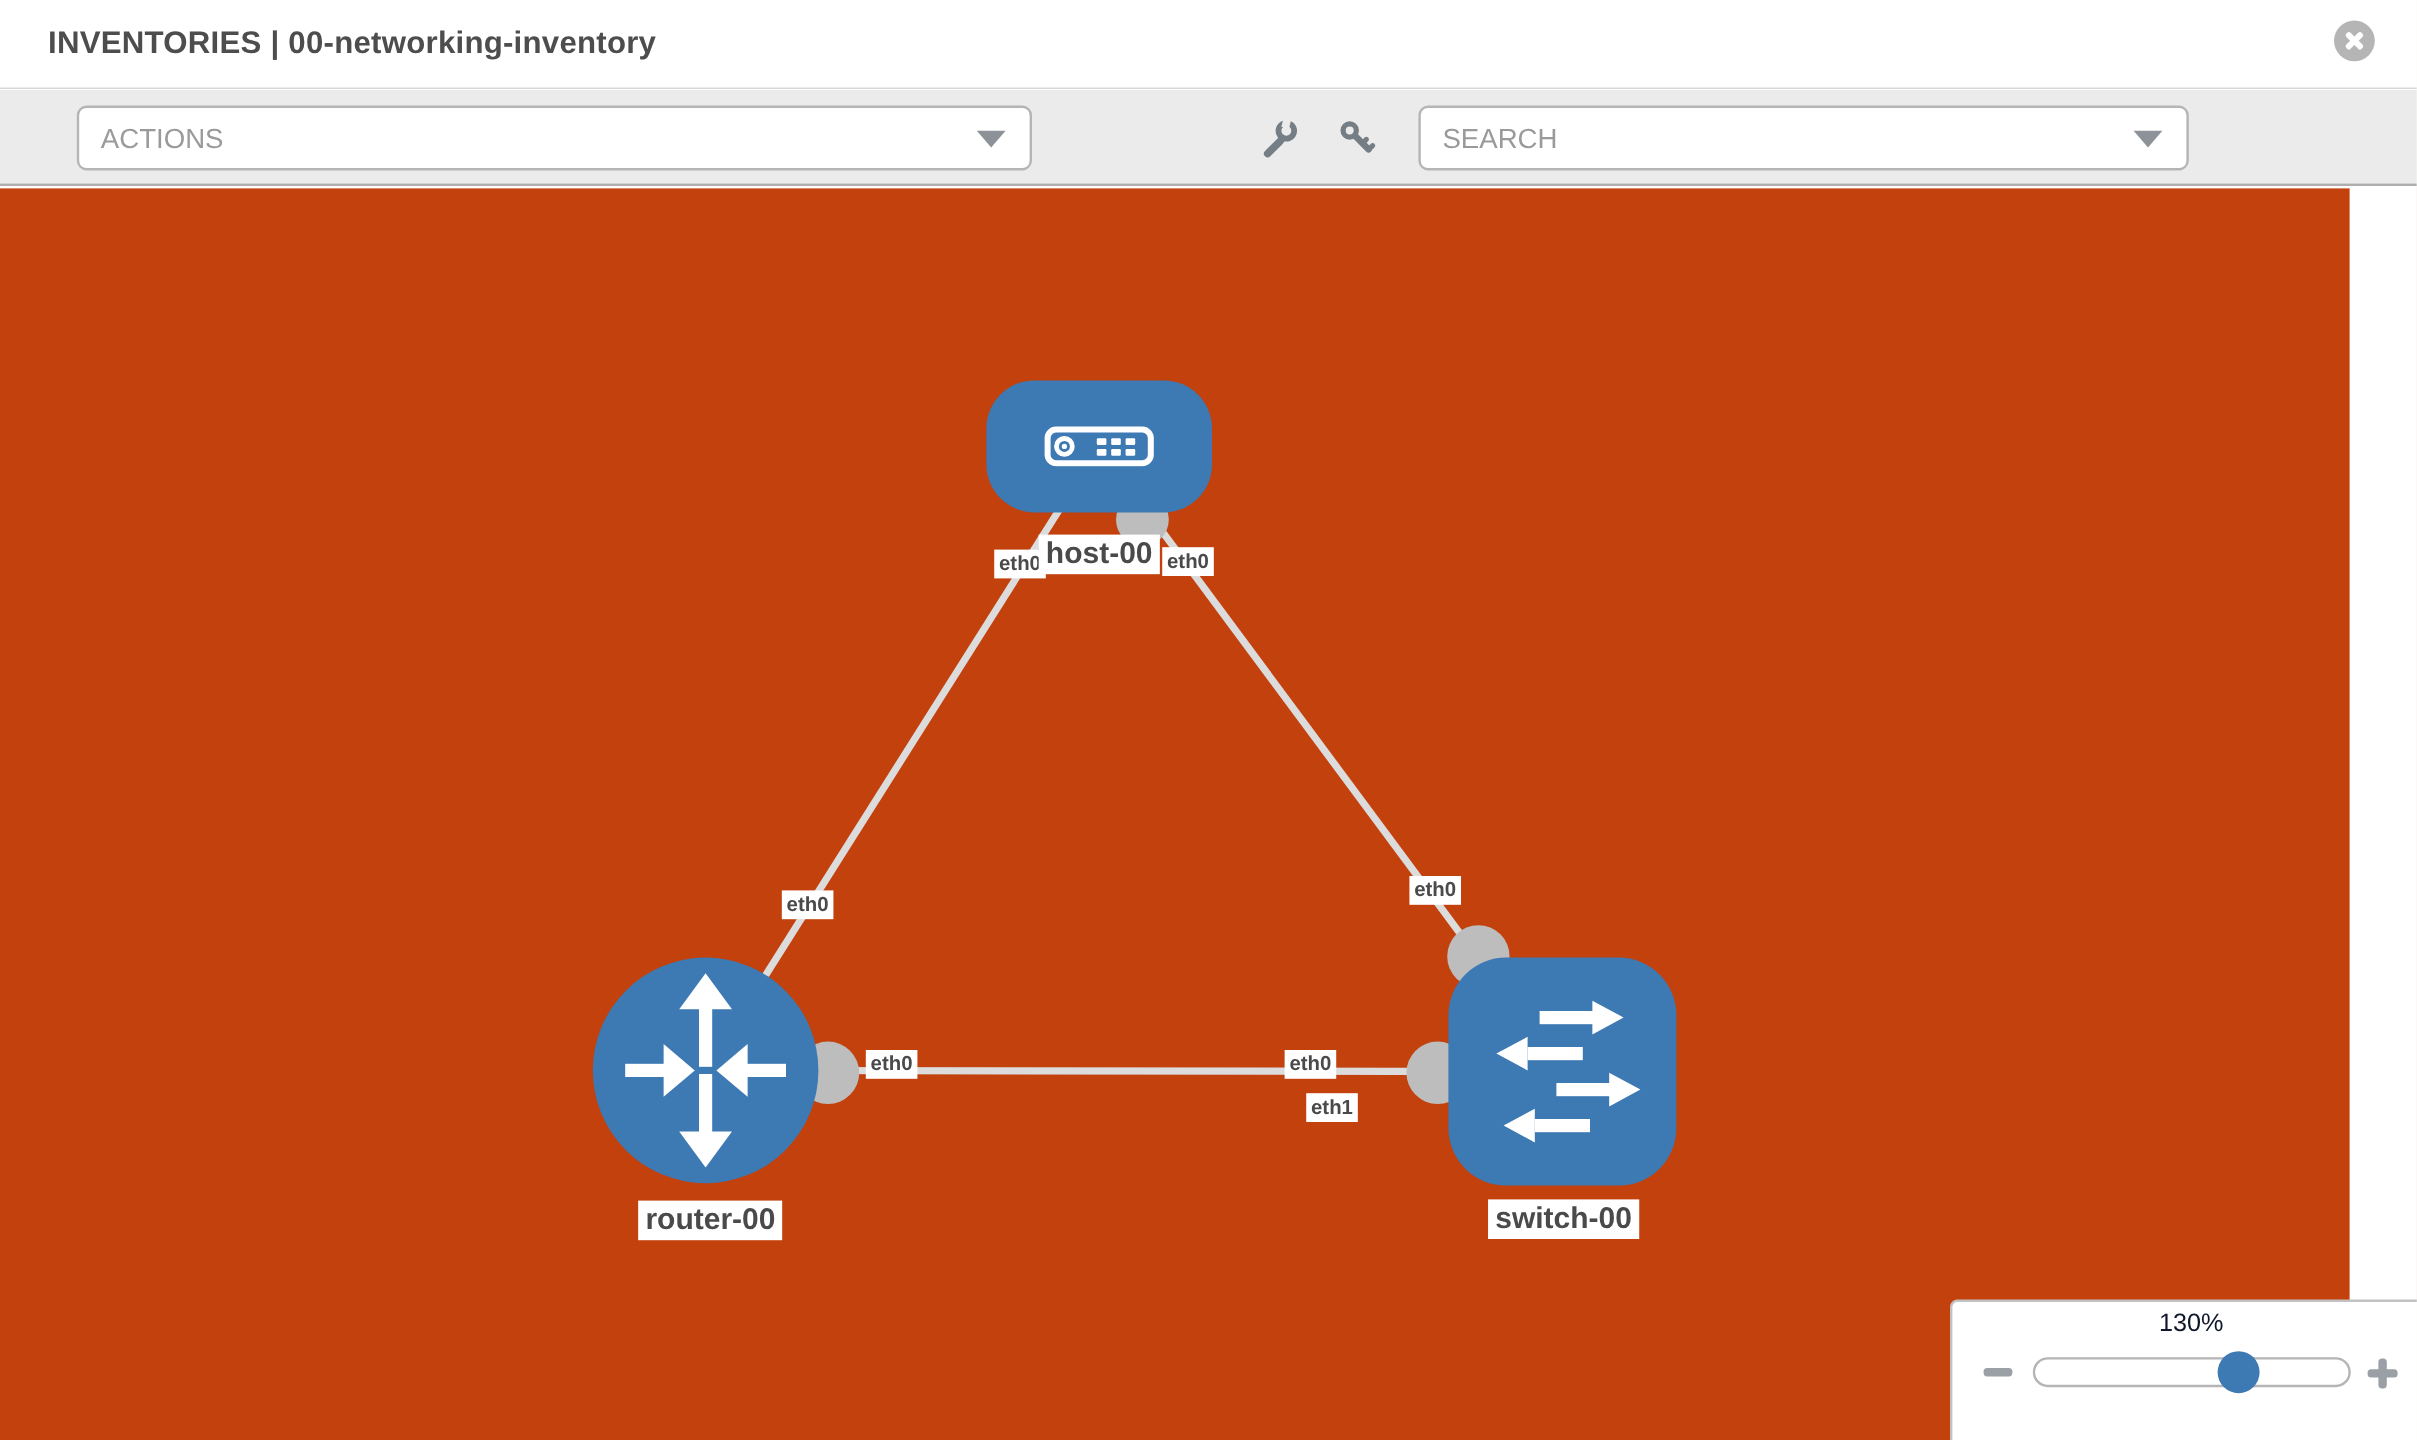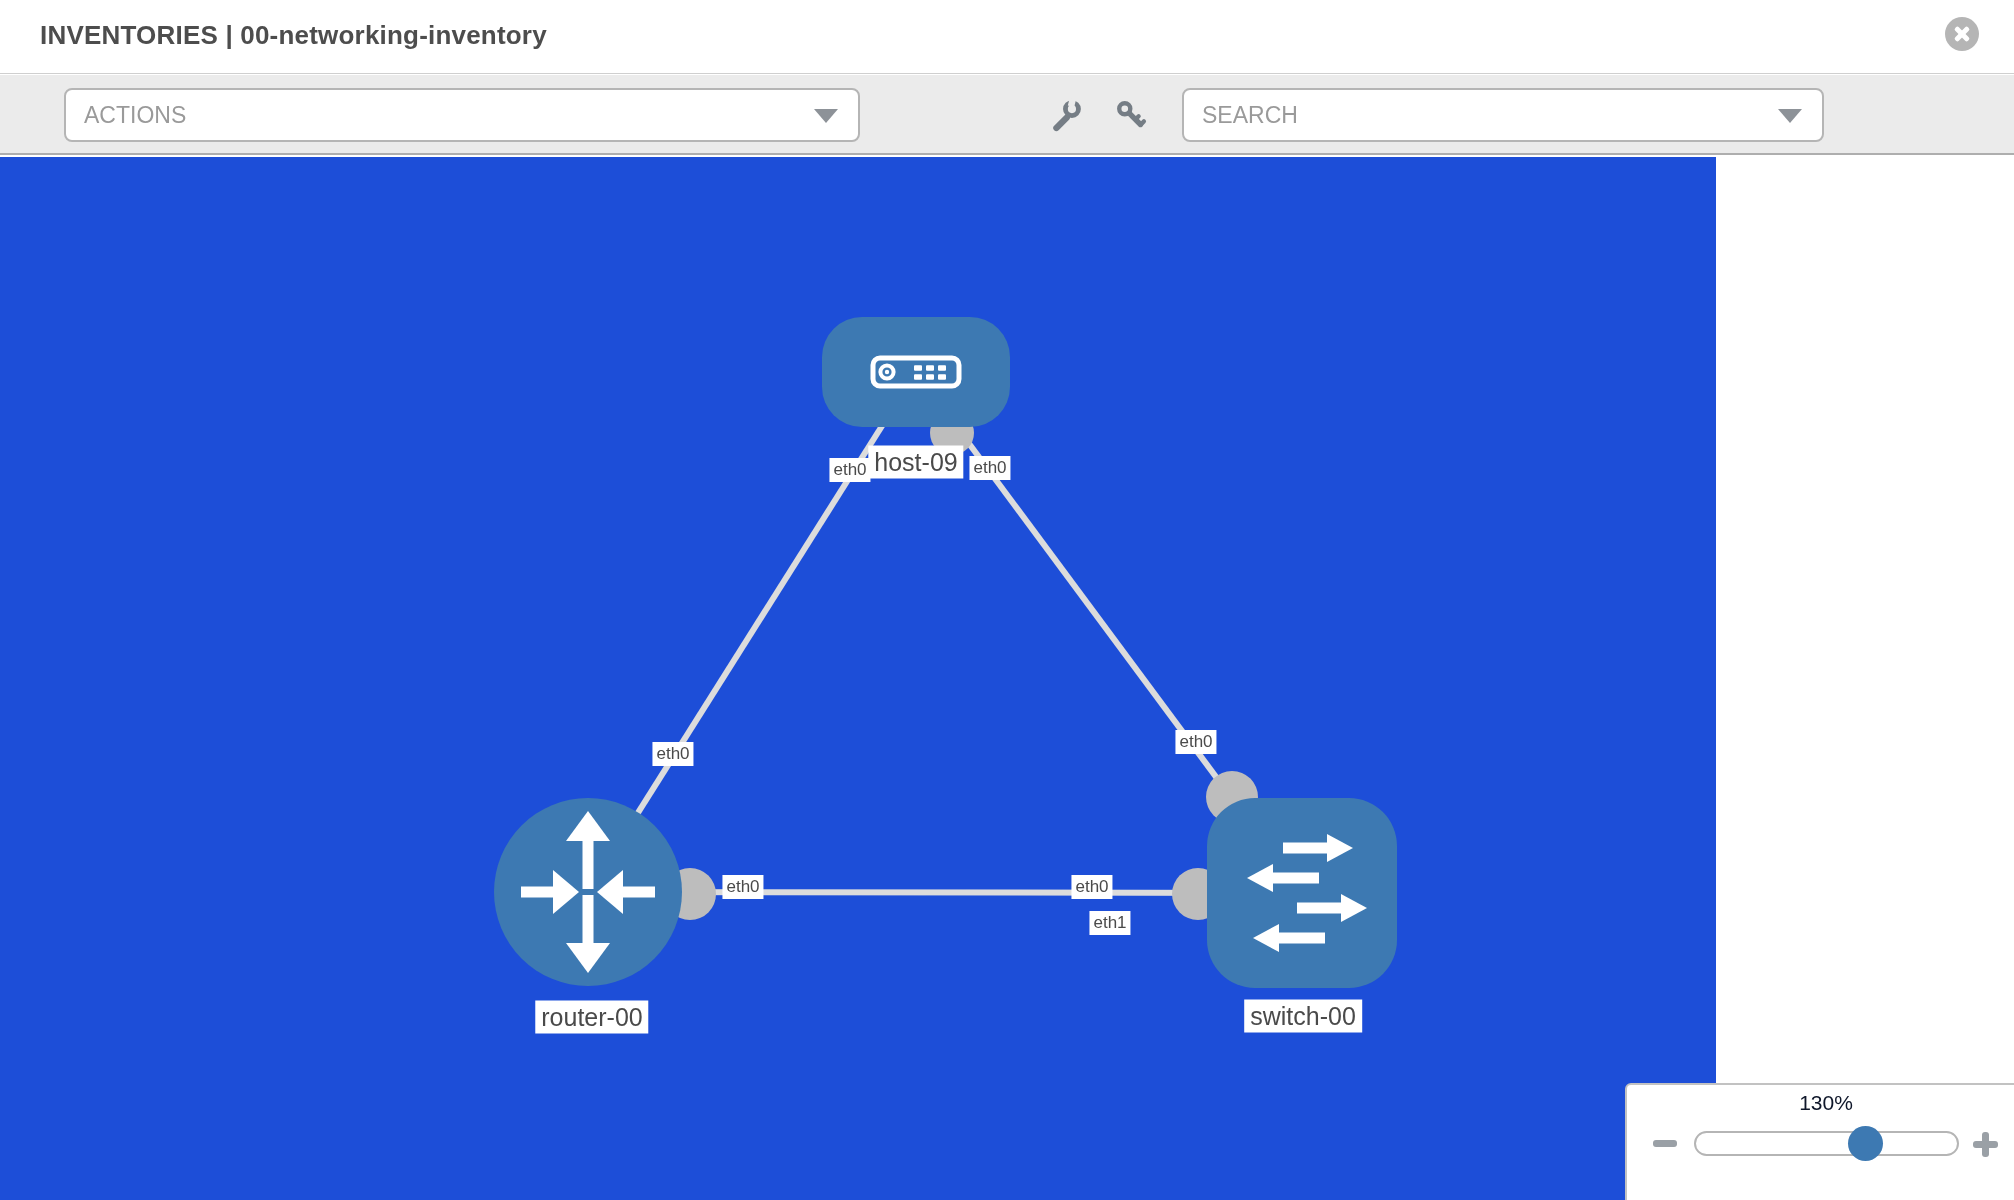--- a/index.html
+++ b/index.html
@@ -28,21 +28,21 @@
   .dd-actions { left:40px;  width:796px;margin-left:24px; }
   .dd-search  { left:1182px; width:642px; }
   .caret { position:absolute; right:20px; top:50%; margin-top:-6px; width:0; height:0;
            border-left:12px solid transparent; border-right:12px solid transparent;
            border-top:14px solid #8d9298; }
   .tool-icon { position:absolute; top:23px; width:34px; height:34px; color:#757d85; cursor:pointer; }
   .tool-icon.wrench { left:1049px; }
   .tool-icon.key    { left:1114px; }
 
   
-  .canvas { position:absolute; top:157px; left:0; width:1716px; height:1043px; background:#1d4ed8; }
+  .canvas { position:absolute; top:157px; left:0; width:1958px; height:1043px; background:#c2410c;font-weight:bold; }
   .canvas svg.topo { position:absolute; left:0; top:0; }
   .topo-label { position:absolute; transform:translate(-50%,-50%); background:#fff;
                 color:#4a4a4a; white-space:nowrap; }
   .topo-label.node  { font-size:25px; padding:2px 6px; }
   .topo-label.iface { font-size:17px; padding:2px 4px; }
 
   
   .zoom-panel { position:absolute; left:1625px; top:1083px; width:400px; height:130px;
                 background:#fff; border:2px solid #c2c2c2; border-radius:6px; }
   .zoom-level { position:absolute; left:199px; top:6px; transform:translateX(-50%);
@@ -161,21 +161,21 @@
         </g>
     </svg>
     <div id="labels">
         <div class="topo-label iface" style="left: 850px; top: 313px;">eth0</div>
         <div class="topo-label iface" style="left: 990px; top: 311px;">eth0</div>
         <div class="topo-label iface" style="left: 673px; top: 597px;">eth0</div>
         <div class="topo-label iface" style="left: 1196px; top: 585px;">eth0</div>
         <div class="topo-label iface" style="left: 743px; top: 730px;">eth0</div>
         <div class="topo-label iface" style="left: 1092px; top: 730px;">eth0</div>
         <div class="topo-label iface" style="left: 1110px; top: 766px;">eth1</div>
-        <div class="topo-label node" style="left: 916px; top: 305px;">host-09</div>
+        <div class="topo-label node" style="left: 916px; top: 305px;">host-00</div>
         <div class="topo-label node" style="left: 592px; top: 860px;">router-00</div>
         <div class="topo-label node" style="left: 1303px; top: 859px;">switch-00</div>
       </div>
   </div>
 
   <div class="zoom-panel">
     <div class="zoom-level">130%</div>
     <div class="zoom-minus"></div>
     <div class="zoom-track"></div>
     <div class="zoom-thumb"></div>

